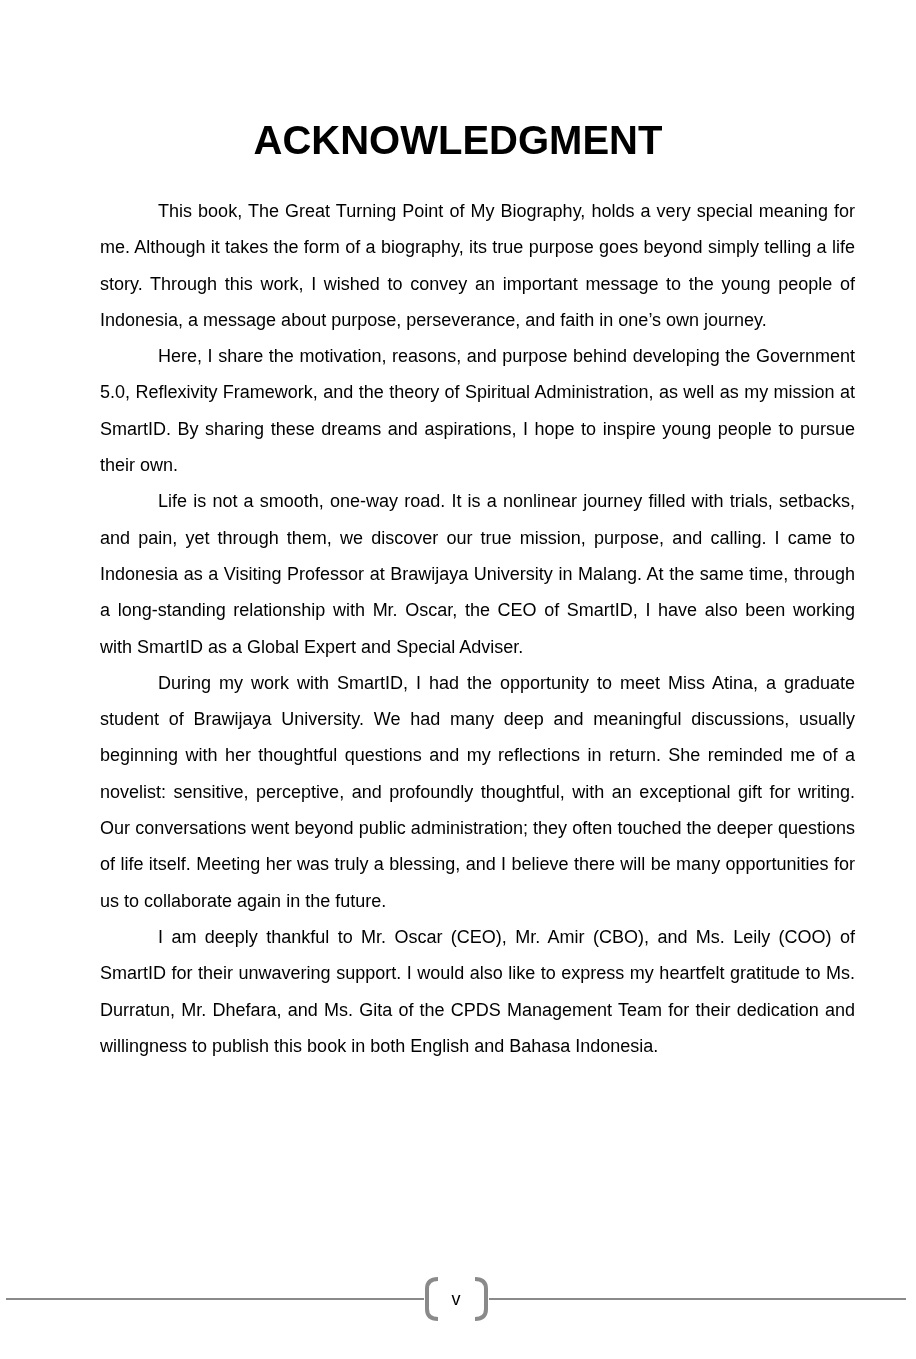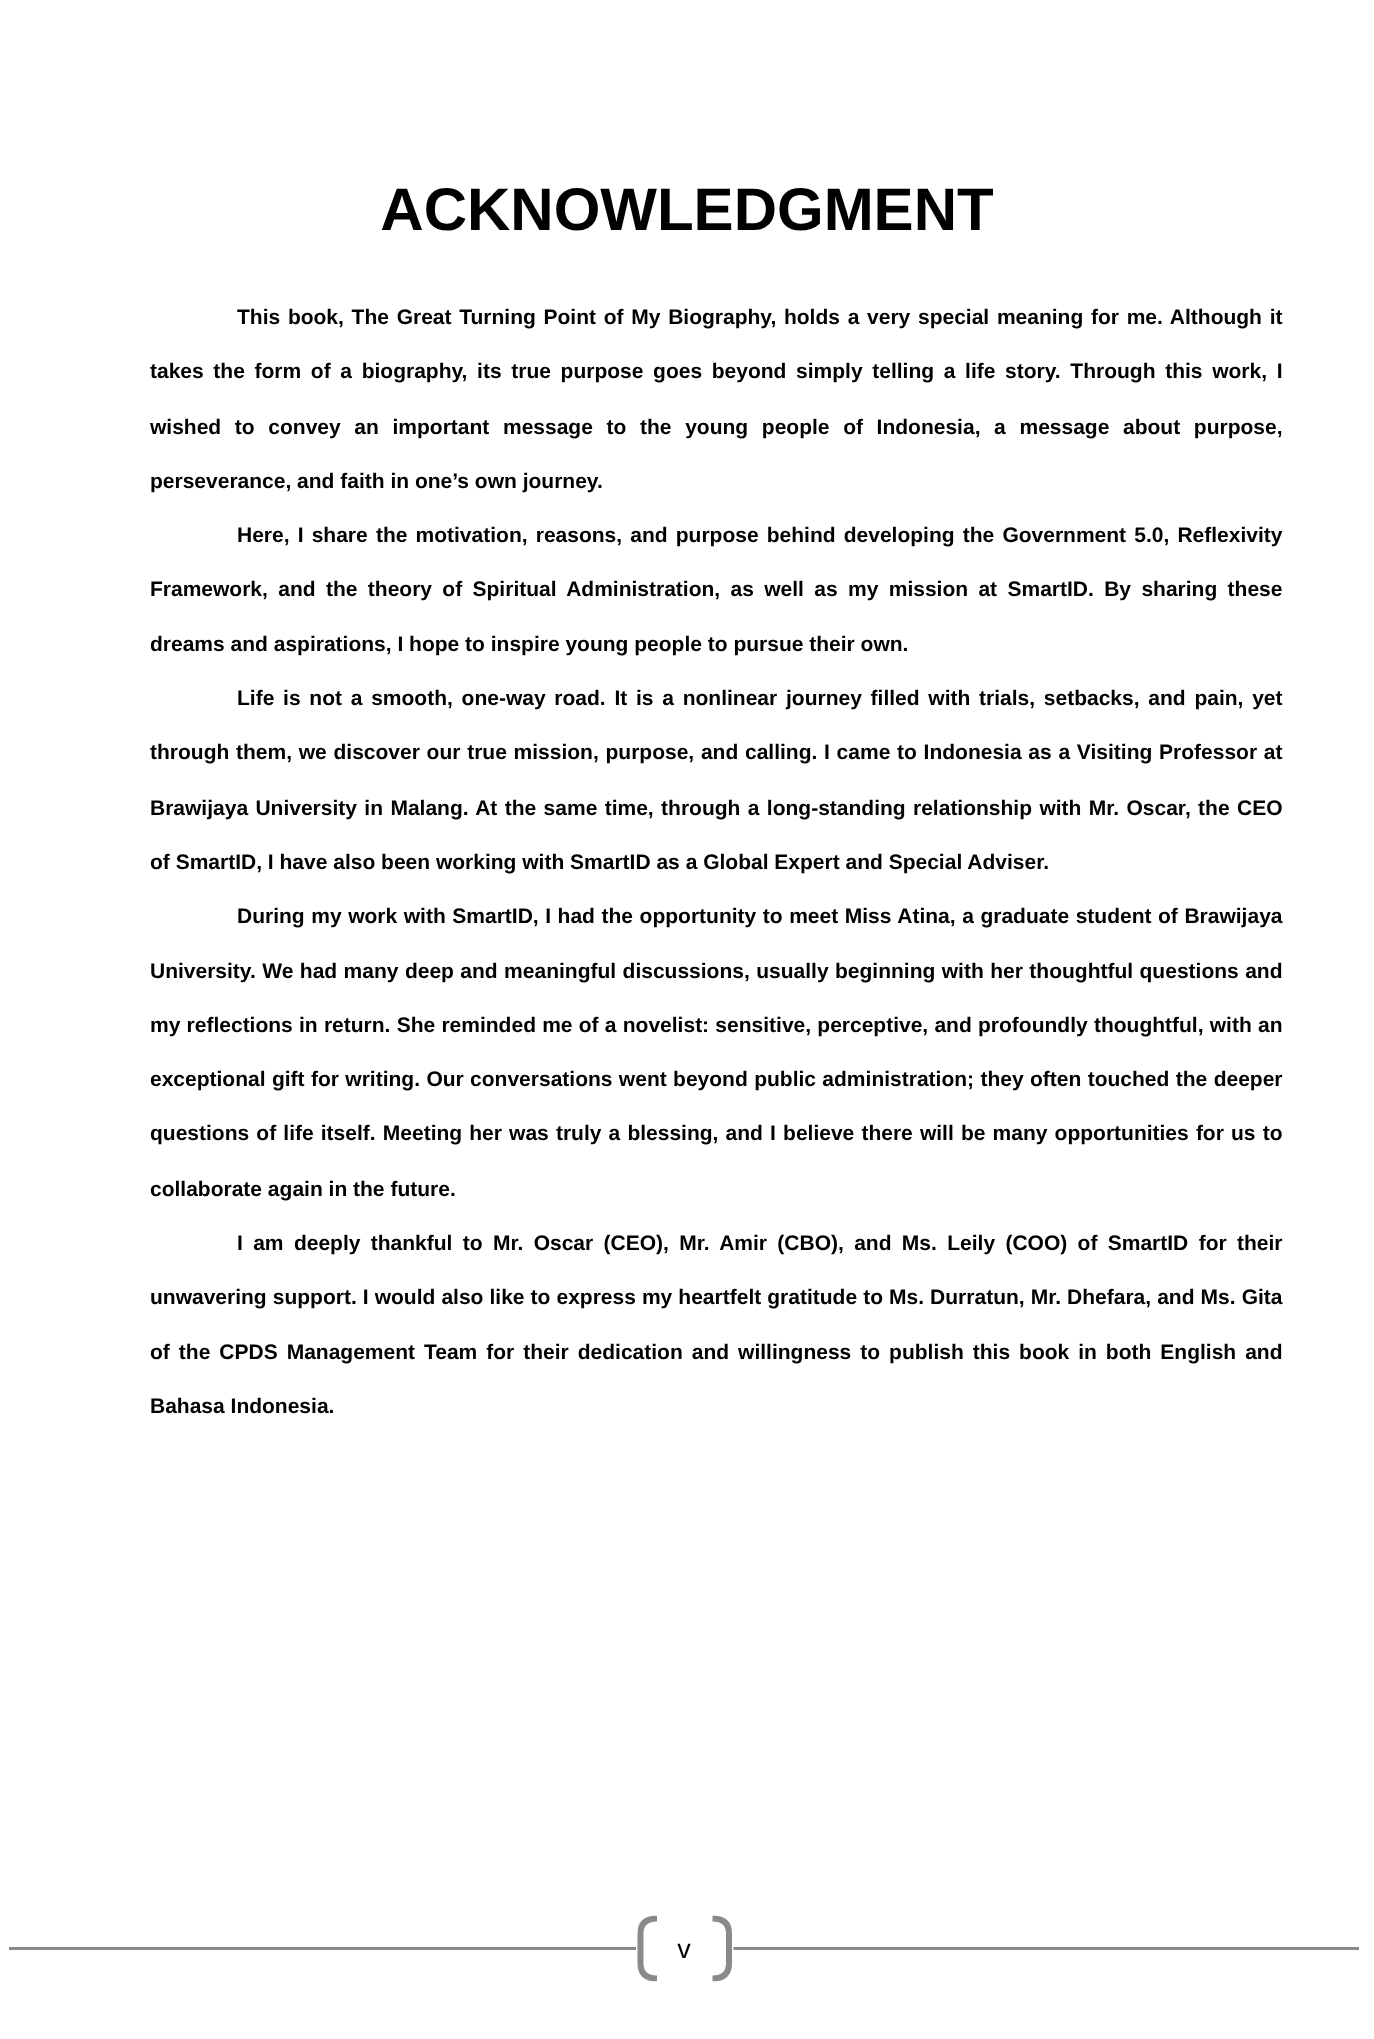--- a/index.html
+++ b/index.html
@@ -17,23 +17,22 @@
     margin: 0;
     padding-top: 116px;
     text-align: center;
     font-size: 40px;
     font-weight: bold;
     line-height: 48px;
     color: #000000;
   }
   .doc-body {
     margin: 29px 61px 0 100px;
-    font-size: 14px;
+    font-size: 18px;
     line-height: 36.3px;
-    font-weight: bold;
   }
   .doc-body p {
     margin: 0;
     text-indent: 58px;
     text-align: justify;
     text-align-last: left;
   }
   .page-footer {
     position: absolute;
     left: 6px;

